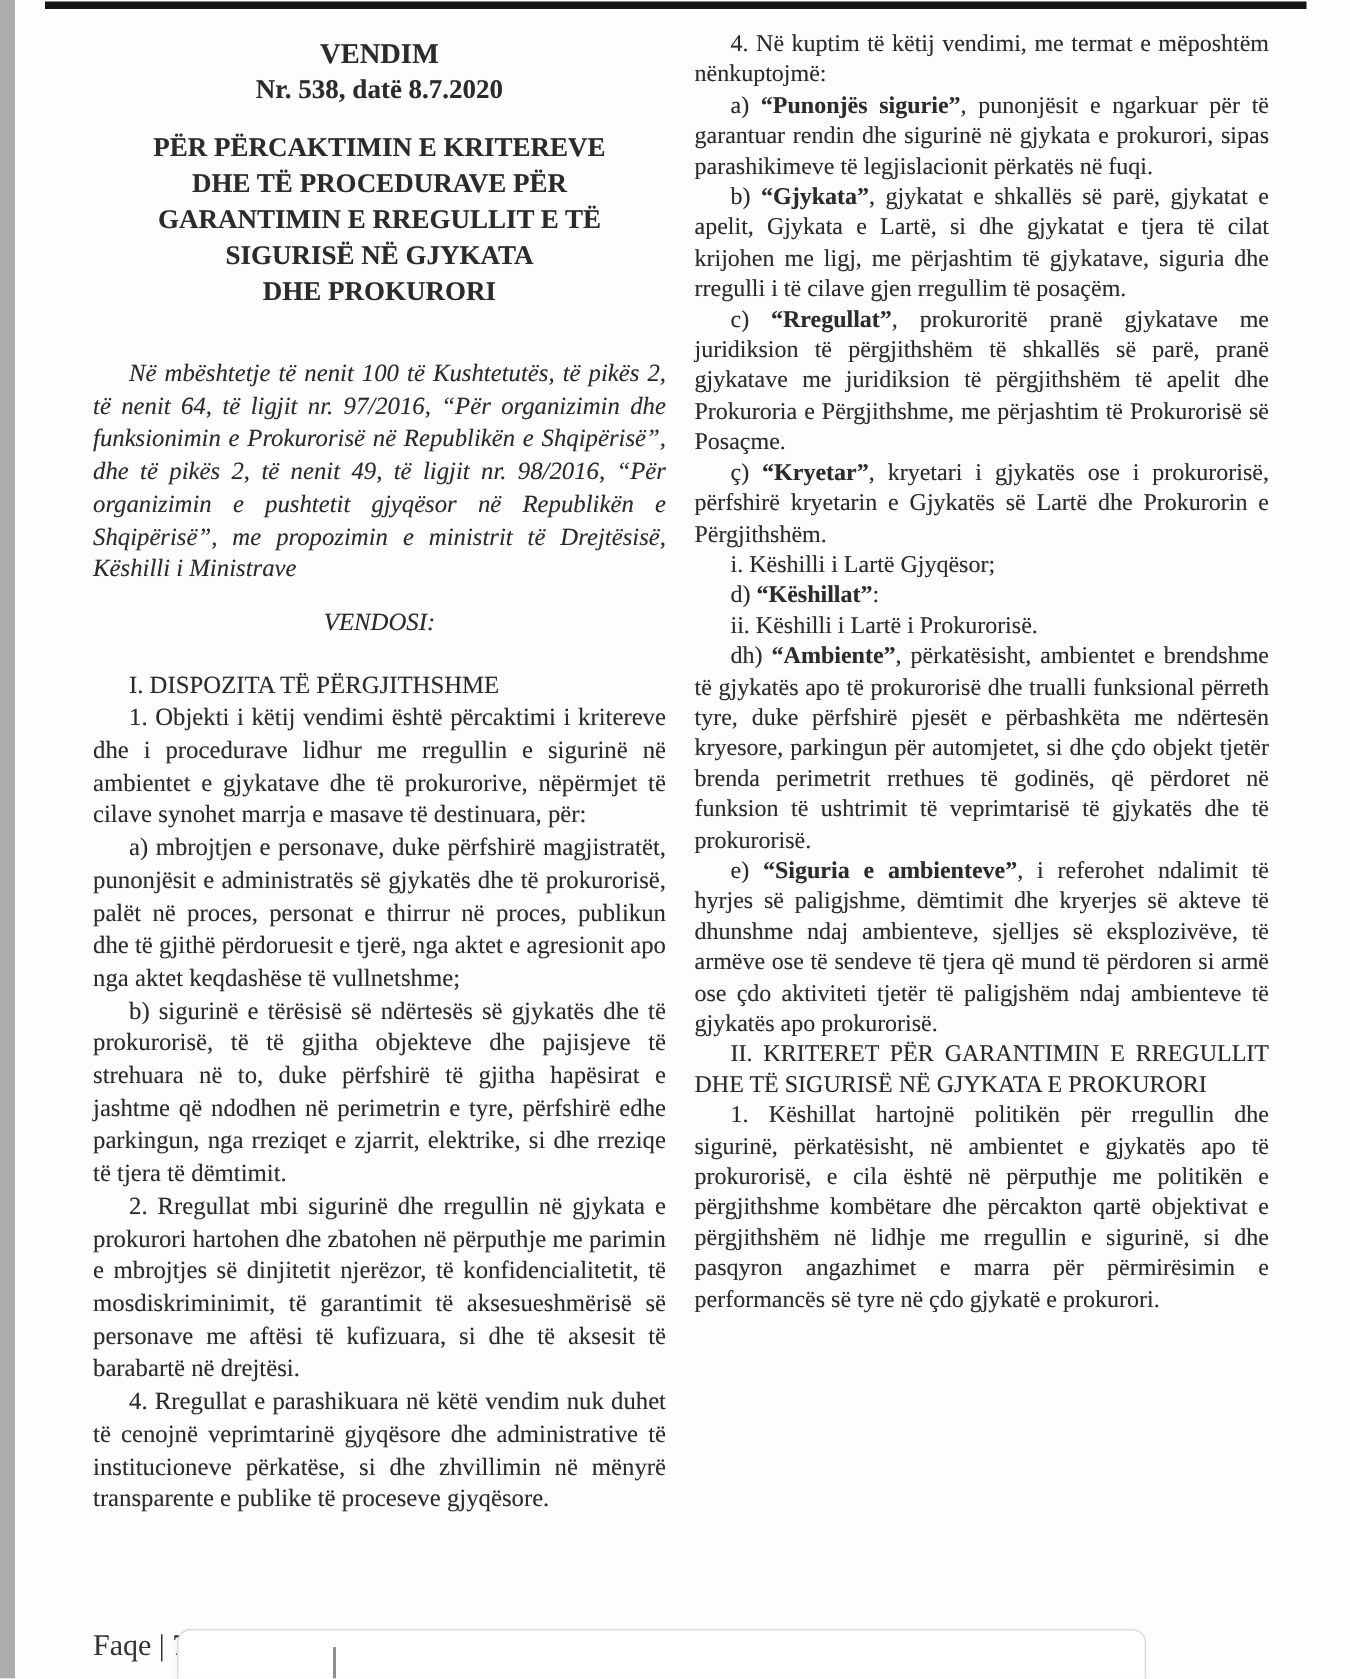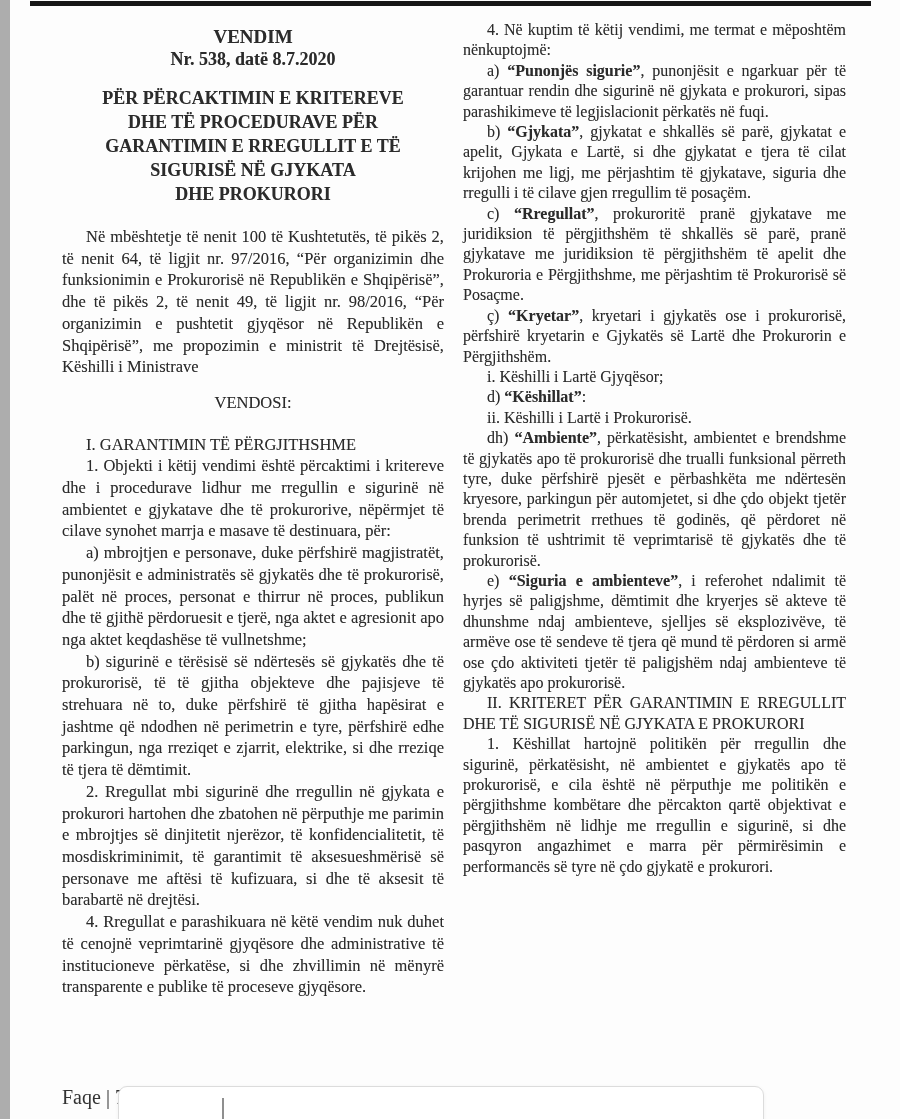--- a/index.html
+++ b/index.html
@@ -15,22 +15,22 @@
          text-shadow:0 0 0.5px rgba(45,45,45,0.35); }
   .col-left  { left:62px;  width:382px; font-size:16.5px; line-height:21.7px; }
   .col-right { left:463px; width:383px; font-size:16px;   line-height:20.4px; }
 
   p { margin:0; text-indent:24px; }
   .center { text-align:center; text-indent:0; }
 
   .doc-type   { font-weight:bold; font-size:19px;  line-height:22px; margin-top:6px; }
   .doc-number { font-weight:bold; font-size:18px;  line-height:22px; }
   .doc-title  { font-weight:bold; font-size:18px;  line-height:24px; margin-top:16px; white-space:pre-line; }
-  .preamble   { margin-top:20px; }
-  .vendosi    { margin-top:14px; }
+  .preamble   { margin-top:32px;font-style:italic; }
+  .vendosi    { margin-top:14px;font-style:italic; }
   .sec-heading{ margin-top:20px; }
   .term       { font-weight:bold; }
 
   .page-footer { position:absolute; left:62px; top:1086px; font-size:20px; color:#333; }
 
   .overlay-card {
     position:absolute; left:118px; top:1086px; width:644px; height:50px;
     background:#ffffff; border:1px solid #dcdcdc; border-radius:9px;
     box-shadow:0 1px 4px rgba(0,0,0,0.05);
   }
@@ -45,21 +45,21 @@
 <div class="col col-left">
   <p class="center doc-type">VENDIM</p>
   <p class="center doc-number">Nr. 538, datë 8.7.2020</p>
   <p class="center doc-title">PËR PËRCAKTIMIN E KRITEREVE
 DHE TË PROCEDURAVE PËR
 GARANTIMIN E RREGULLIT E TË
 SIGURISË NË GJYKATA
 DHE PROKURORI</p>
   <p class="preamble">Në mbështetje të nenit 100 të Kushtetutës, të pikës 2, të nenit 64, të ligjit nr. 97/2016, “Për organizimin dhe funksionimin e Prokurorisë në Republikën e Shqipërisë”, dhe të pikës 2, të nenit 49, të ligjit nr. 98/2016, “Për organizimin e pushtetit gjyqësor në Republikën e Shqipërisë”, me propozimin e ministrit të Drejtësisë, Këshilli i Ministrave</p>
   <p class="center vendosi">VENDOSI:</p>
-  <p class="sec-heading">I. GARANTIMIN TË PËRGJITHSHME</p>
+  <p class="sec-heading">I. DISPOZITA TË PËRGJITHSHME</p>
   <p>1. Objekti i këtij vendimi është përcaktimi i kritereve dhe i procedurave lidhur me rregullin e sigurinë në ambientet e gjykatave dhe të prokurorive, nëpërmjet të cilave synohet marrja e masave të destinuara, për:</p>
   <p>a) mbrojtjen e personave, duke përfshirë magjistratët, punonjësit e administratës së gjykatës dhe të prokurorisë, palët në proces, personat e thirrur në proces, publikun dhe të gjithë përdoruesit e tjerë, nga aktet e agresionit apo nga aktet keqdashëse të vullnetshme;</p>
   <p>b) sigurinë e tërësisë së ndërtesës së gjykatës dhe të prokurorisë, të të gjitha objekteve dhe pajisjeve të strehuara në to, duke përfshirë të gjitha hapësirat e jashtme që ndodhen në perimetrin e tyre, përfshirë edhe parkingun, nga rreziqet e zjarrit, elektrike, si dhe rreziqe të tjera të dëmtimit.</p>
   <p>2. Rregullat mbi sigurinë dhe rregullin në gjykata e prokurori hartohen dhe zbatohen në përputhje me parimin e mbrojtjes së dinjitetit njerëzor, të konfidencialitetit, të mosdiskriminimit, të garantimit të aksesueshmërisë së personave me aftësi të kufizuara, si dhe të aksesit të barabartë në drejtësi.</p>
   <p>4. Rregullat e parashikuara në këtë vendim nuk duhet të cenojnë veprimtarinë gjyqësore dhe administrative të institucioneve përkatëse, si dhe zhvillimin në mënyrë transparente e publike të proceseve gjyqësore.</p>
 </div>
 
 <div class="col col-right">
   <p><span>4. Në kuptim të këtij vendimi, me termat e mëposhtëm nënkuptojmë:</span><span class="term"></span><span></span></p>
   <p><span>a) </span><span class="term">“Punonjës sigurie”</span><span>, punonjësit e ngarkuar për të garantuar rendin dhe sigurinë në gjykata e prokurori, sipas parashikimeve të legjislacionit përkatës në fuqi.</span></p>

